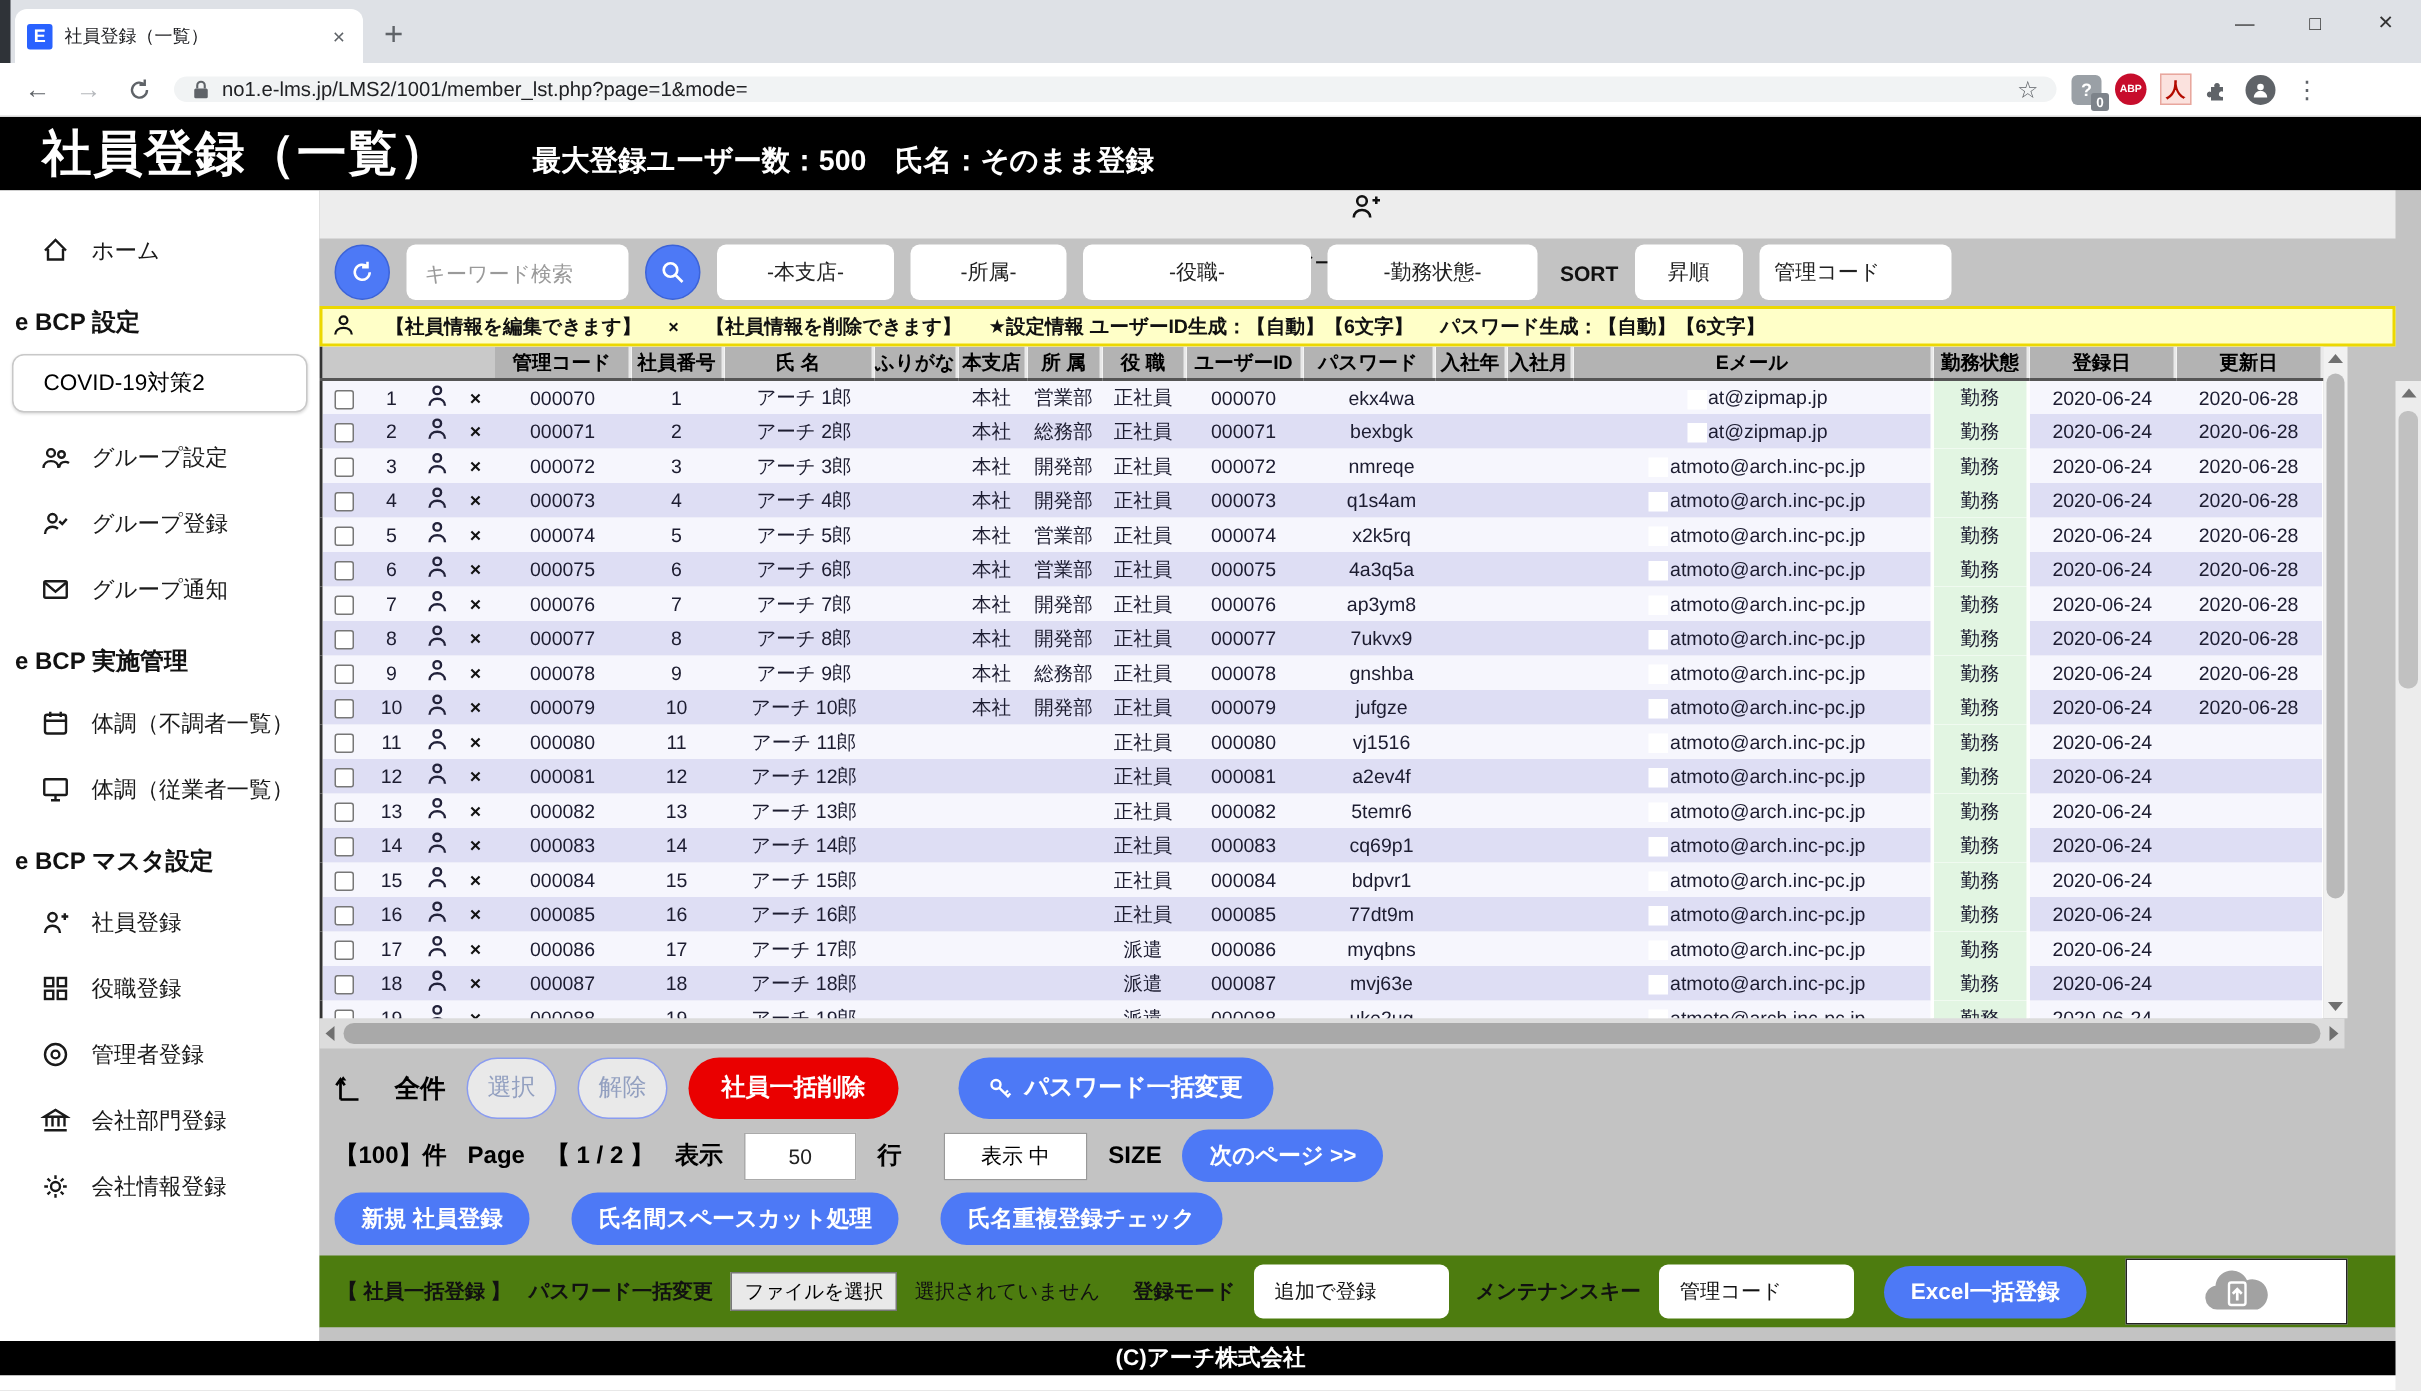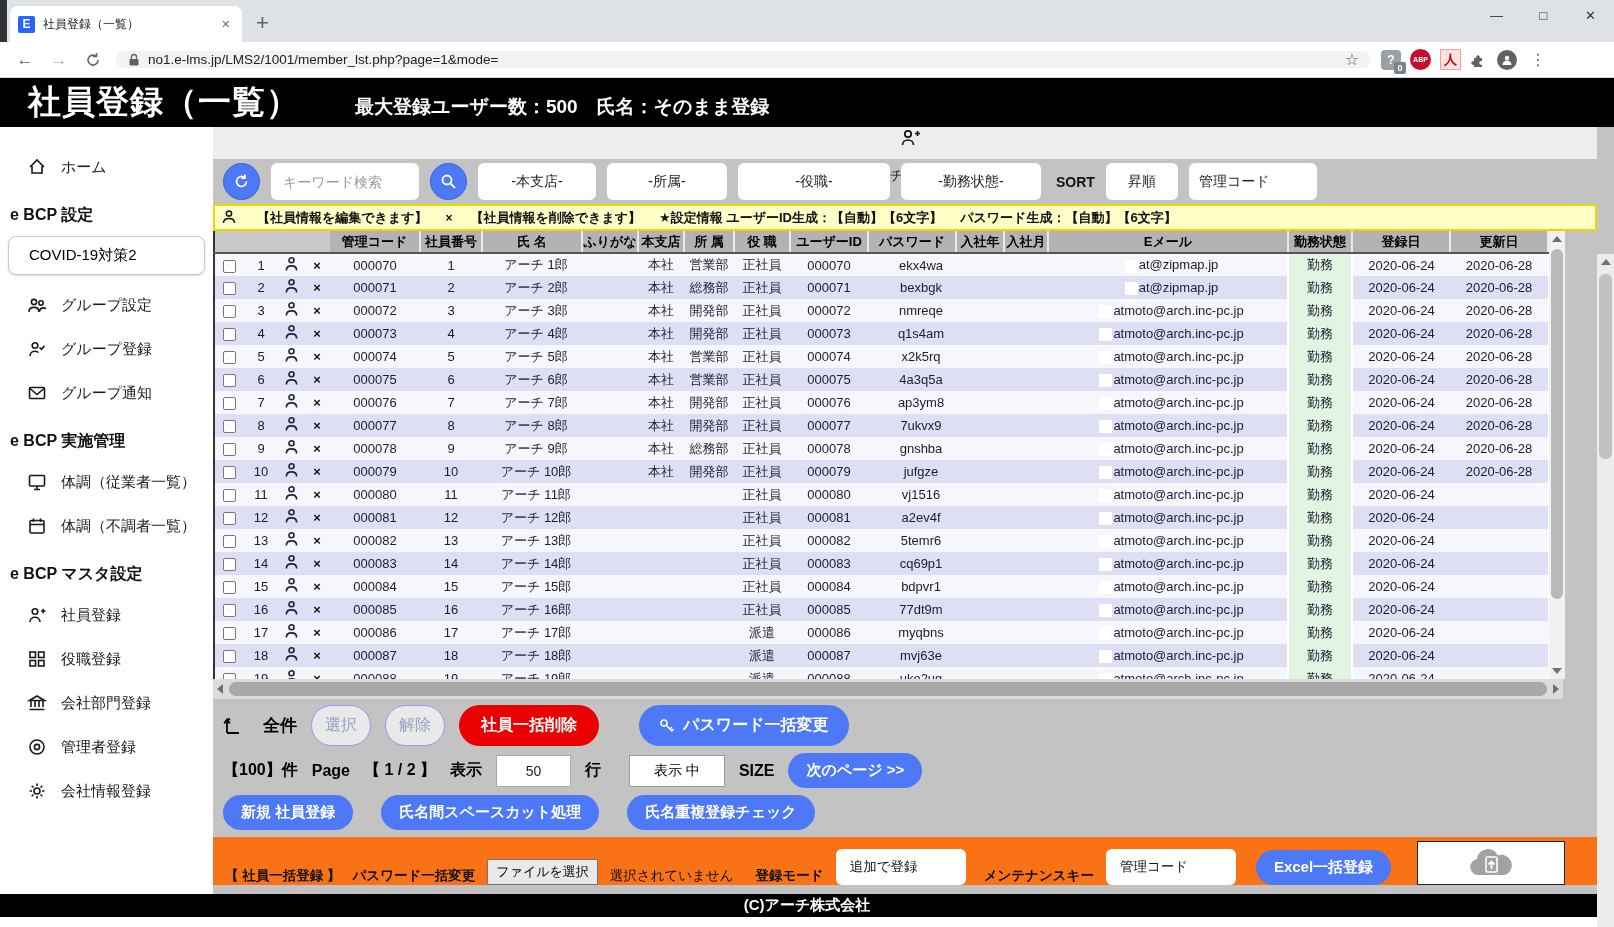--- a/index.html
+++ b/index.html
@@ -93,21 +93,21 @@
   .allmark { display:flex; align-items:center; gap:20px; font-size:17px; font-weight:bold; color:#000; }
   .pill-ghost { background:#e9e9e9; border:1.5px solid #8a9cf0; color:#93a0c0; border-radius:22px; padding:9px 13px; font-size:16px; cursor:pointer; }
   .pill-red { background:#ea0000; color:#fff; border:none; border-radius:22px; padding:10px 22px; font-size:16px; font-weight:bold; cursor:pointer; }
   .pill-blue { background:#4d79f6; color:#fff; border:none; border-radius:22px; padding:10px 20px; font-size:16px; font-weight:bold; cursor:pointer; display:inline-flex; align-items:center; gap:8px; }
   .pill-blue.small { padding:8px 18px; font-size:15px; }
   .pagetext { font-size:16px; font-weight:bold; color:#000; }
   .rows-input { width:75px; height:32px; border:1px solid #aaa; background:#fff; font-size:14px; text-align:center; color:#222; }
   .disp-box { height:32px; border:1px solid #999; background:#fff; font-size:14px; display:inline-flex; align-items:center; padding:0 24px; cursor:pointer; }
 
   
-  .uploadbar { height:48px; background:#f97316; display:flex; align-items:flex-end; gap:12px; padding-left:12px; font-size:13.5px; font-weight:bold; color:#111; }
+  .uploadbar { height:48px; background:#4d7c0f; display:flex; align-items:center; gap:12px; padding-left:12px; font-size:13.5px; font-weight:bold; color:#111; }
   .file-btn { background:#e9e9e9; border:1px solid #777; font-size:13px; font-weight:normal; padding:3px 8px; cursor:pointer; }
   .upl-sel { background:#fff; border-radius:6px; height:36px; display:inline-flex; align-items:center; padding:0 14px; font-size:13.5px; font-weight:normal; min-width:130px; cursor:pointer; }
   .cloudbox { width:148px; height:44px; background:#fff; border:1px solid #222; display:flex; align-items:center; justify-content:center; margin-left:14px; cursor:pointer; }
   .spacer-strip { height:9px; background:#c3c3c3; }
 
   
   .blackfooter { height:23px; background:#000; color:#fff; font-size:15px; font-weight:bold; display:flex; align-items:center; justify-content:center; }
   .bottomstrip { flex:1; background:#fff; }
 
   
@@ -209,34 +209,34 @@
               <rect x="2.5" y="4.5" width="15" height="11" rx="1"></rect>
               <path d="M3 5.5l7 6 7-6"></path>
             </svg>
           </span>
           <span>グループ通知</span>
         </div>
         <div class="sb-section">e BCP 実施管理</div>
         <div class="sb-item">
           <span class="sb-icon">
             <svg width="20" height="20" viewBox="0 0 20 20" fill="none" stroke="#1a1a1a" stroke-width="1.6">
+              <rect x="3" y="4.5" width="14" height="12.5" rx="1.5"></rect>
+              <path d="M6.5 2.5v3.5M13.5 2.5v3.5M3 8.5h14"></path>
+            </svg>
+          </span>
+          <span>体調（不調者一覧）</span>
+        </div>
+        <div class="sb-item">
+          <span class="sb-icon">
+            <svg width="20" height="20" viewBox="0 0 20 20" fill="none" stroke="#1a1a1a" stroke-width="1.6">
               <rect x="2.5" y="3.5" width="15" height="10.5" rx="1"></rect>
               <path d="M7 17.5h6M10 14v3.5"></path>
             </svg>
           </span>
           <span>体調（従業者一覧）</span>
-        </div>
-        <div class="sb-item">
-          <span class="sb-icon">
-            <svg width="20" height="20" viewBox="0 0 20 20" fill="none" stroke="#1a1a1a" stroke-width="1.6">
-              <rect x="3" y="4.5" width="14" height="12.5" rx="1.5"></rect>
-              <path d="M6.5 2.5v3.5M13.5 2.5v3.5M3 8.5h14"></path>
-            </svg>
-          </span>
-          <span>体調（不調者一覧）</span>
         </div>
         <div class="sb-section">e BCP マスタ設定</div>
         <div class="sb-item">
           <span class="sb-icon">
             <svg width="20" height="20" viewBox="0 0 20 20" fill="none" stroke="#1a1a1a" stroke-width="1.6">
               <circle cx="8" cy="6.5" r="2.8"></circle>
               <path d="M3 17c0-3 2.3-4.8 5-4.8s5 1.8 5 4.8M14 6h4.5M16.2 3.8v4.5"></path>
             </svg>
           </span>
           <span>社員登録</span>
@@ -248,33 +248,33 @@
               <rect x="11.5" y="3" width="5.5" height="5.5"></rect>
               <rect x="3" y="11.5" width="5.5" height="5.5"></rect>
               <rect x="11.5" y="11.5" width="5.5" height="5.5"></rect>
             </svg>
           </span>
           <span>役職登録</span>
         </div>
         <div class="sb-item">
           <span class="sb-icon">
             <svg width="20" height="20" viewBox="0 0 20 20" fill="none" stroke="#1a1a1a" stroke-width="1.6">
-              <path d="M2.5 7.5L10 3l7.5 4.5zM4 8v6M8 8v6M12 8v6M16 8v6M2.5 16.5h15"></path>
-            </svg>
-          </span>
-          <span>会社部門登録</span>
-        </div>
-        <div class="sb-item">
-          <span class="sb-icon">
-            <svg width="20" height="20" viewBox="0 0 20 20" fill="none" stroke="#1a1a1a" stroke-width="1.6">
               <circle cx="10" cy="10" r="7"></circle>
               <circle cx="10" cy="10" r="2.6"></circle>
             </svg>
           </span>
           <span>管理者登録</span>
+        </div>
+        <div class="sb-item">
+          <span class="sb-icon">
+            <svg width="20" height="20" viewBox="0 0 20 20" fill="none" stroke="#1a1a1a" stroke-width="1.6">
+              <path d="M2.5 7.5L10 3l7.5 4.5zM4 8v6M8 8v6M12 8v6M16 8v6M2.5 16.5h15"></path>
+            </svg>
+          </span>
+          <span>会社部門登録</span>
         </div>
         <div class="sb-item">
           <span class="sb-icon">
             <svg width="20" height="20" viewBox="0 0 20 20" fill="none" stroke="#1a1a1a" stroke-width="1.6">
               <circle cx="10" cy="10" r="3"></circle>
               <path d="M10 2.5v2.5M10 15v2.5M2.5 10H5M15 10h2.5M4.7 4.7l1.8 1.8M13.5 13.5l1.8 1.8M15.3 4.7l-1.8 1.8M6.5 13.5l-1.8 1.8"></path>
             </svg>
           </span>
           <span>会社情報登録</span>
         </div>
@@ -307,21 +307,21 @@
             </svg>
         </span>
         <input class="kw-input" placeholder="キーワード検索" style="">
         <span class="circle-btn">
           <svg width="17" height="17" viewBox="0 0 17 17">
               <circle cx="7" cy="7" r="4.5" fill="none" stroke="#fff" stroke-width="1.8"></circle>
               <path d="M10.5 10.5L15 15" stroke="#fff" stroke-width="1.8"></path>
             </svg>
         </span>
         <span class="fsel" style="width:118px">-本支店-</span>
-        <span class="fsel" style="width:120px">-所属-</span>
+        <span class="fsel" style="width:104px">-所属-</span>
         <span class="fsel" style="width:152px">-役職-</span>
         <span class="fsel" style="width:140px">-勤務状態-</span>
         <span class="sort-label">SORT</span>
         <span class="fsel" style="width:72px">昇順</span>
         <span class="fsel" style="width:128px;justify-content:flex-start;">管理コード</span>
       </div>
 
       <div class="noticebar">
         <span class="ico">
           <svg width="16" height="16" viewBox="0 0 16 16">

